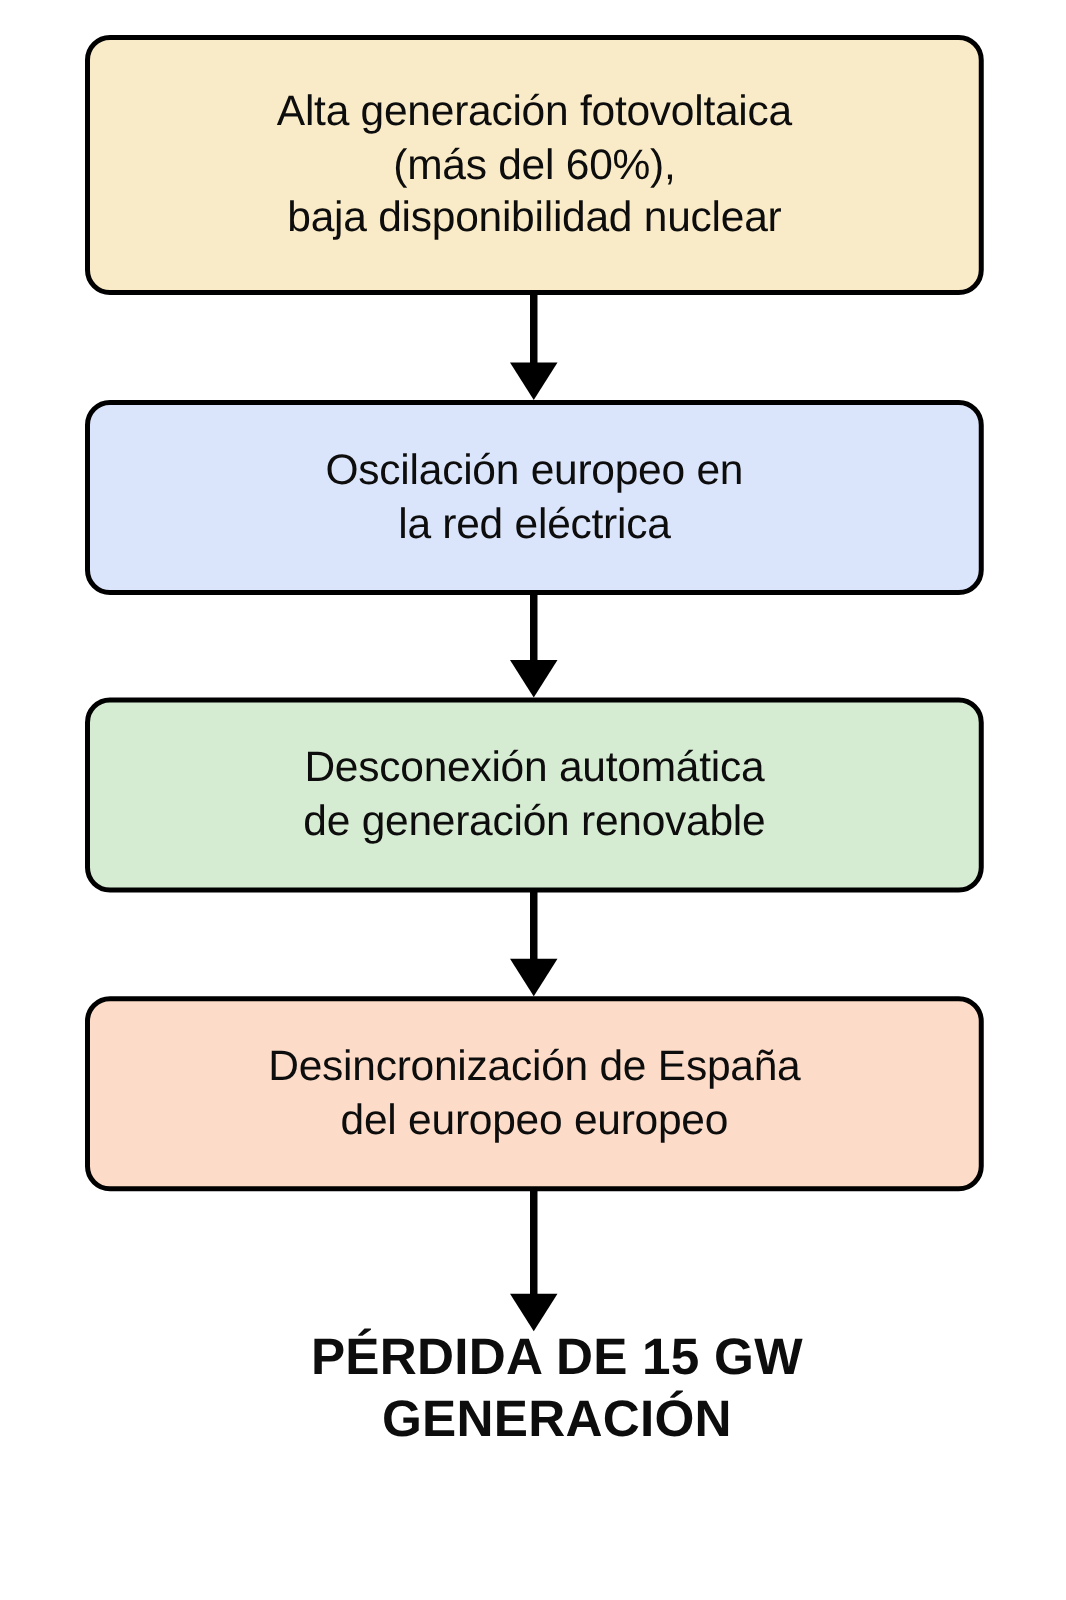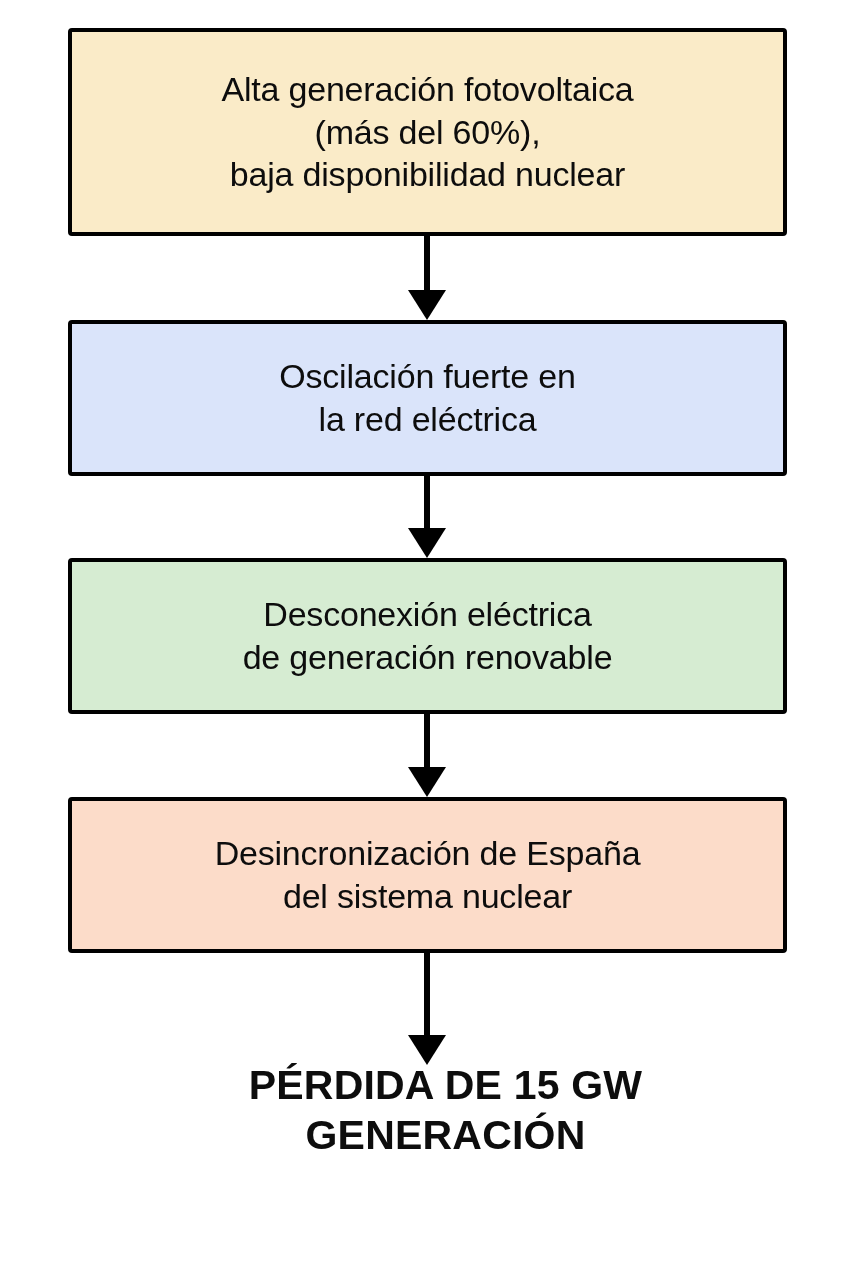--- a/index.html
+++ b/index.html
@@ -18,21 +18,21 @@
     background: #ffffff;
     overflow: hidden;
     margin: 0 auto;
   }
   .node {
     position: absolute;
     left: 68px;
     width: 719px;
     box-sizing: border-box;
     border: 4px solid #000000;
-    border-radius: 4px;
+    border-radius: 20px;
     display: flex;
     align-items: center;
     justify-content: center;
     text-align: center;
     color: #0d0d0d;
     font-size: 34px;
     line-height: 1.26;
     letter-spacing: -0.2px;
     white-space: pre-line;
     padding: 4px 12px;
@@ -77,42 +77,42 @@
 (más del 60%),
 baja disponibilidad nuclear</div>
 
   <div class="connector conn-1">
     <svg width="853" height="88" viewBox="0 0 853 88">
       <line x1="427" y1="0" x2="427" y2="64" stroke="#000000" stroke-width="6"></line>
       <polygon points="427,86 408,56 446,56" fill="#000000"></polygon>
     </svg>
   </div>
 
-  <div class="node node-2">Oscilación fuerte en
+  <div class="node node-2">Oscilación europeo en
 la red eléctrica</div>
 
   <div class="connector conn-2">
     <svg width="853" height="86" viewBox="0 0 853 86">
       <line x1="427" y1="0" x2="427" y2="62" stroke="#000000" stroke-width="6"></line>
       <polygon points="427,84 408,54 446,54" fill="#000000"></polygon>
     </svg>
   </div>
 
-  <div class="node node-3">Desconexión eléctrica
+  <div class="node node-3">Desconexión automática
 de generación renovable</div>
 
   <div class="connector conn-3">
     <svg width="853" height="87" viewBox="0 0 853 87">
       <line x1="427" y1="0" x2="427" y2="63" stroke="#000000" stroke-width="6"></line>
       <polygon points="427,85 408,55 446,55" fill="#000000"></polygon>
     </svg>
   </div>
 
   <div class="node node-4">Desincronización de España
-del sistema nuclear</div>
+del europeo europeo</div>
 
   <div class="connector conn-4">
     <svg width="853" height="116" viewBox="0 0 853 116">
       <line x1="427" y1="0" x2="427" y2="92" stroke="#000000" stroke-width="6"></line>
       <polygon points="427,114 408,84 446,84" fill="#000000"></polygon>
     </svg>
   </div>
 
   <div class="final-label">PÉRDIDA DE 15 GW
 GENERACIÓN</div>

